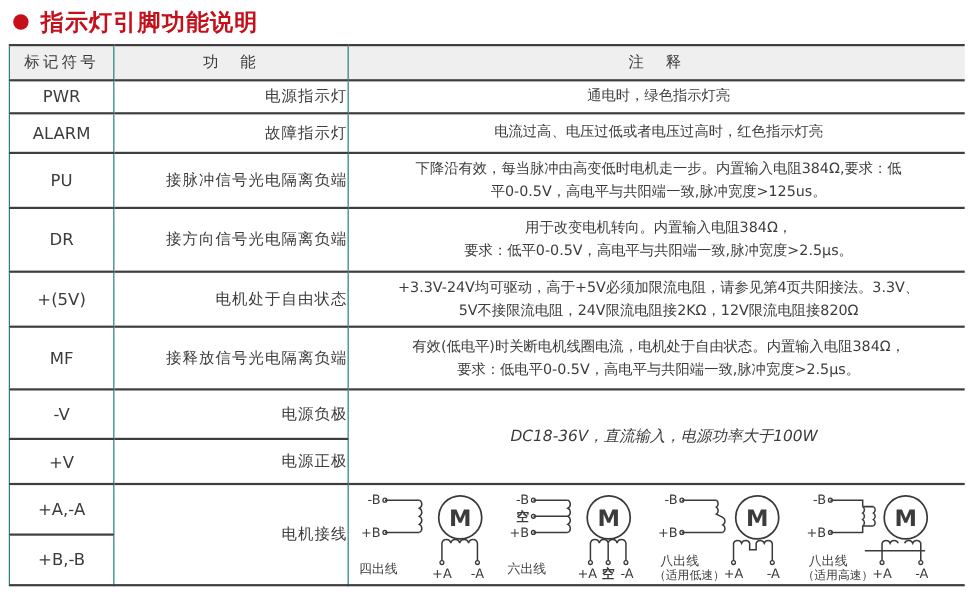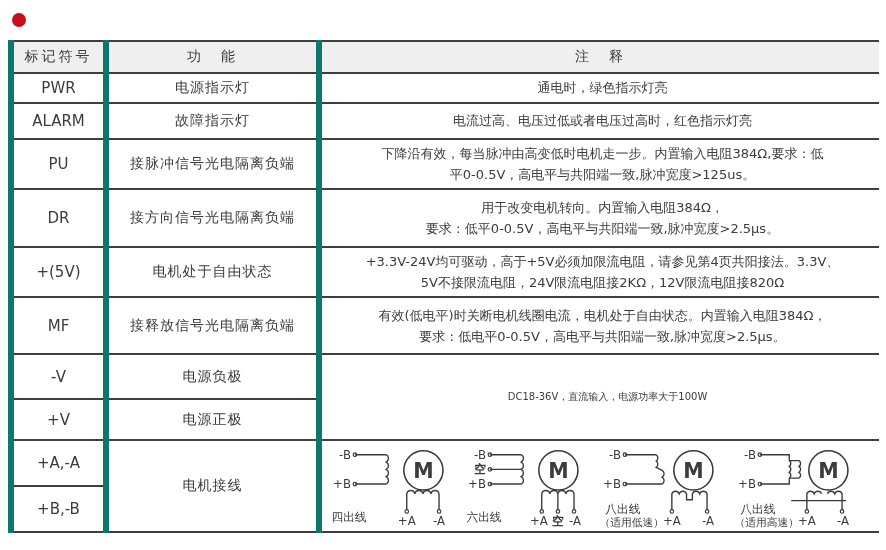--- a/index.html
+++ b/index.html
@@ -14,47 +14,48 @@
   .page-title{font-size:21px;font-weight:bold;color:#c3101a;letter-spacing:1px;}
   
   table{
     position:absolute;top:40px;left:8px;width:868px;
     border-collapse:collapse;table-layout:fixed;
     border-bottom:2px solid #3e3e3e;
   }
   col.c1{width:95px;} col.c2{width:213px;} col.c3{width:560px;}
   th,td{
     border-top:2px solid #3e3e3e;
-    border-left:6px solid #0f766e;
+    border-left:1px solid #0f766e;
     padding:0;vertical-align:middle;
   }
   th{background:#efefef;font-weight:normal;font-size:14px;letter-spacing:3px;color:#3a3a3a;}
   td.sym{text-align:center;font-size:15px;}
-  td.fn{text-align:center;font-size:14px;letter-spacing:1px;}
+  td.fn{text-align:right;font-size:14px;letter-spacing:1px;}
   td.note{
     text-align:center;font-size:13px;line-height:1.62;
     padding:3px 6px 3px 10px;white-space:pre-line;
   }
-  td.note-dc{padding-left:20px;font-size:10px;white-space:normal;}
+  td.note-dc{padding-left:20px;font-size:14px;white-space:normal;font-style:italic;}
   td.diagrams{padding:0;}
   .diagram-strip{display:flex;align-items:center;justify-content:flex-start;padding-left:6px;}
   .diagram-strip svg{display:block;}
   .wire{stroke:#3a3a3a;stroke-width:1.4;fill:none;}
   .dot{fill:#ffffff;stroke:#3a3a3a;stroke-width:1.2;}
   .motor-circle{stroke:#3a3a3a;stroke-width:1.6;fill:none;}
   .lbl{font-size:12px;fill:#3c3c3c;font-family:"DejaVu Sans","Liberation Sans",sans-serif;}
   .mlbl{font-size:21px;font-weight:bold;fill:#3c3c3c;}
   .cap{font-size:12px;fill:#3c3c3c;}
   .cap2{font-size:11px;fill:#3c3c3c;}
 </style>
 </head>
 <body>
 
 <div class="title-bar">
   <span class="bullet"></span>
+  <span class="page-title">指示灯引脚功能说明</span>
 </div>
 
 <table>
   <colgroup>
       <col class="c1">
       <col class="c2">
       <col class="c3">
     </colgroup>
 
   <tbody>

